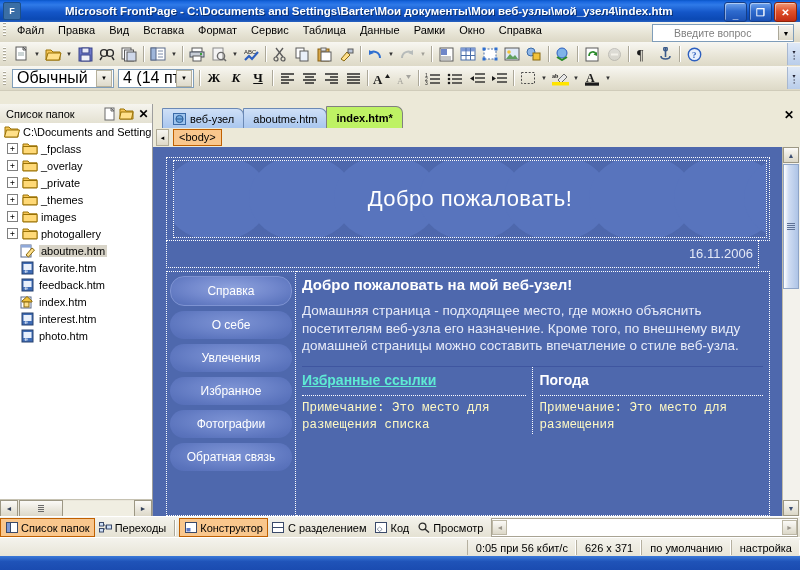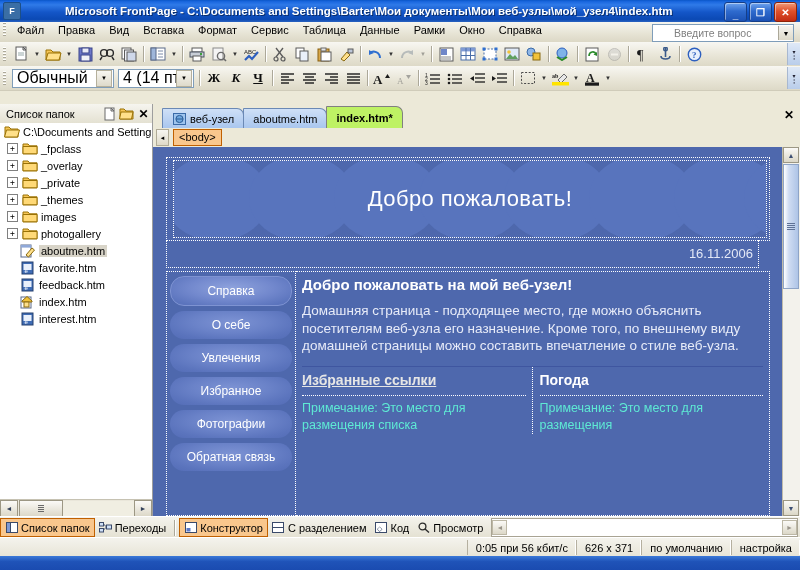--- a/index.html
+++ b/index.html
@@ -192,24 +192,24 @@
     background:radial-gradient(ellipse at 50% 40%,#8fa3dd 0%,#7288cd 50%,#5b74bd 85%);
     border:1px solid #7e93d2;
   }
   .contentcol{flex:1;border:1px dotted #fff;border-left:none;box-sizing:border-box;padding:4px 6px 0 6px;overflow:hidden;}
   .h2{color:#fff;font-size:15px;font-weight:bold;margin:0 0 9px 0;}
   .para{color:#e7ebf8;font-size:13.5px;line-height:17.5px;margin:0;}
   .twocol{display:flex;margin-top:11px;border-top:1px solid #3f56a0;}
   .colA,.colB{flex:1;box-sizing:border-box;padding-top:5px;}
   .colA{border-right:1px dotted #fff;padding-right:6px;}
   .colB{padding-left:7px;}
-  .linkhdr{color:#e5e5e5;font-size:14px;font-weight:bold;text-decoration:underline;}
+  .linkhdr{color:#5eead4;font-size:14px;font-weight:bold;text-decoration:underline;}
   .plainhdr{color:#ffffff;font-size:14px;font-weight:bold;}
   .noteblk{margin-top:7px;border-top:1px dotted #fff;padding-top:4px;}
-  .note{color:#5eead4;font-size:12.5px;line-height:17px;}
+  .note{color:#fef9c3;font-size:12.5px;line-height:17px;font-family:Liberation Mono, monospace;}
 
   
   .vsb{position:absolute;right:0;top:0;width:17px;bottom:0;background:#f3f2ec;border-left:1px solid #c0bcab;}
   .vsb .ab{width:16px;height:16px;background:linear-gradient(to bottom,#fbfaf7,#dbd7c7);
     border:1px solid #9c9784;box-sizing:border-box;display:flex;align-items:center;justify-content:center;
     font-size:7px;color:#3d4f73;}
   .vsb .thumb{position:absolute;left:0;top:17px;width:16px;height:125px;
     background:linear-gradient(to right,#ffffff,#cfdcf2 35%,#aec4e6);
     border:1px solid #8ea4c6;box-sizing:border-box;display:flex;align-items:center;justify-content:center;}
   .vsb .grip{width:8px;height:7px;background:repeating-linear-gradient(to bottom,#5f7296 0 1px,transparent 1px 2px);}
@@ -821,20 +821,31 @@
         <div class="ico">
           <svg width="16" height="14">
               <rect x="2" y="1" width="11" height="12" fill="#3f6cb5" stroke="#26406e"></rect>
               <rect x="3.5" y="3" width="8" height="6" fill="#e9f0fb"></rect>
               <text x="4.5" y="12" font-size="6" fill="#fff" font-family="Liberation Sans">e</text>
             </svg>
         </div>
         <div class="lbl">interest.htm</div>
       </div>
 
+      <div class="row">
+        <div class="spacer"></div>
+        <div class="ico">
+          <svg width="16" height="14">
+              <rect x="2" y="1" width="11" height="12" fill="#3f6cb5" stroke="#26406e"></rect>
+              <rect x="3.5" y="3" width="8" height="6" fill="#e9f0fb"></rect>
+              <text x="4.5" y="12" font-size="6" fill="#fff" font-family="Liberation Sans">e</text>
+            </svg>
+        </div>
+        <div class="lbl">photo.htm</div>
+      </div>
     </div>
 
     <div class="fp-scroll">
       <div class="sbtn">◄</div>
       <div class="sthumb">
         <div style="width:6px;height:7px;background:repeating-linear-gradient(to bottom,#6a6a6a 0 1px,transparent 1px 2px)"></div>
       </div>
       <div class="strack"></div>
       <div class="sbtn">►</div>
     </div>

